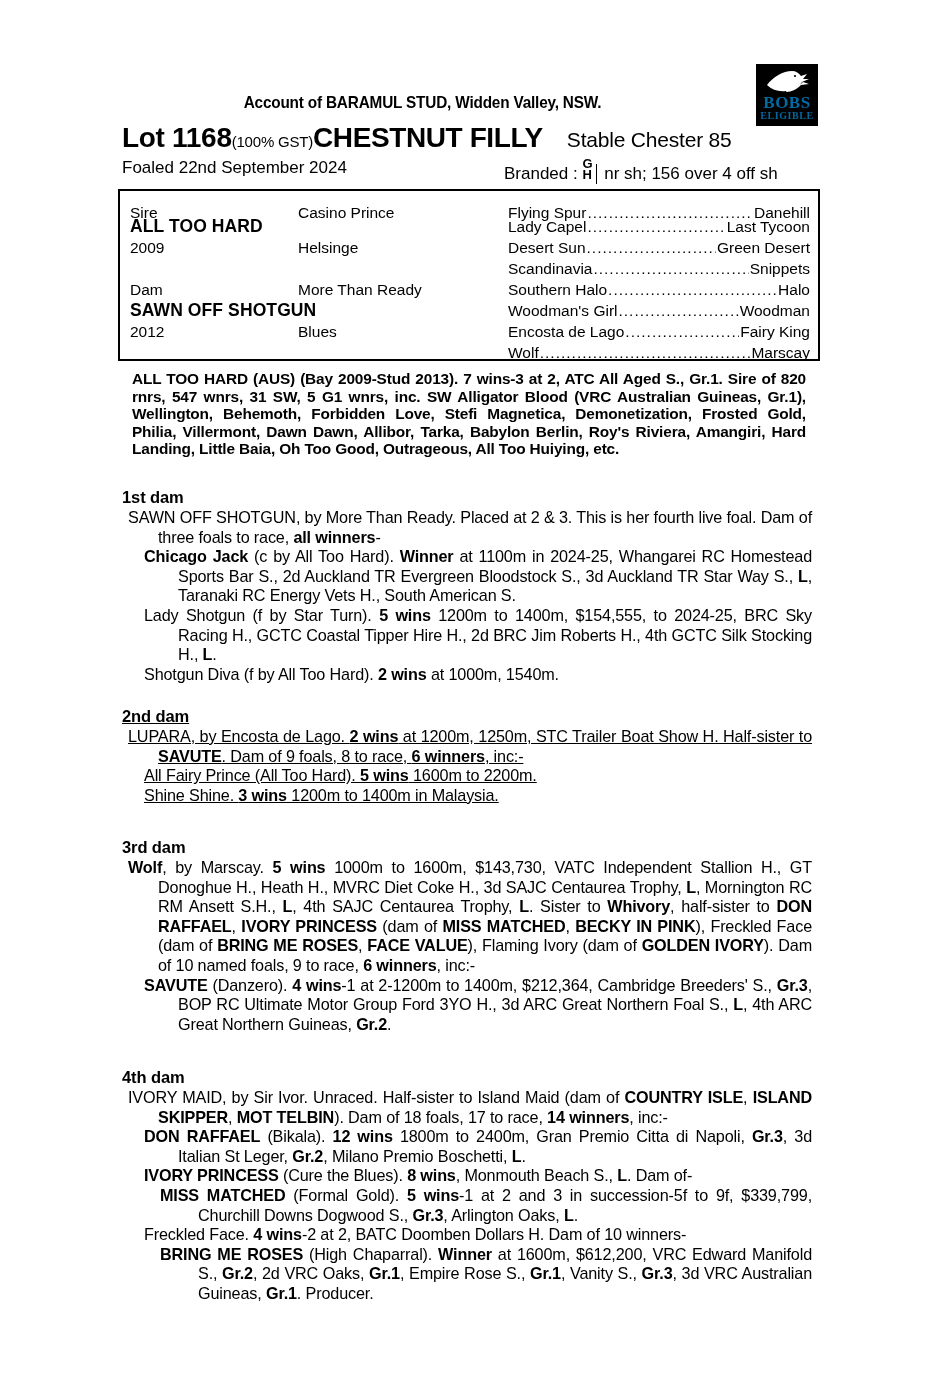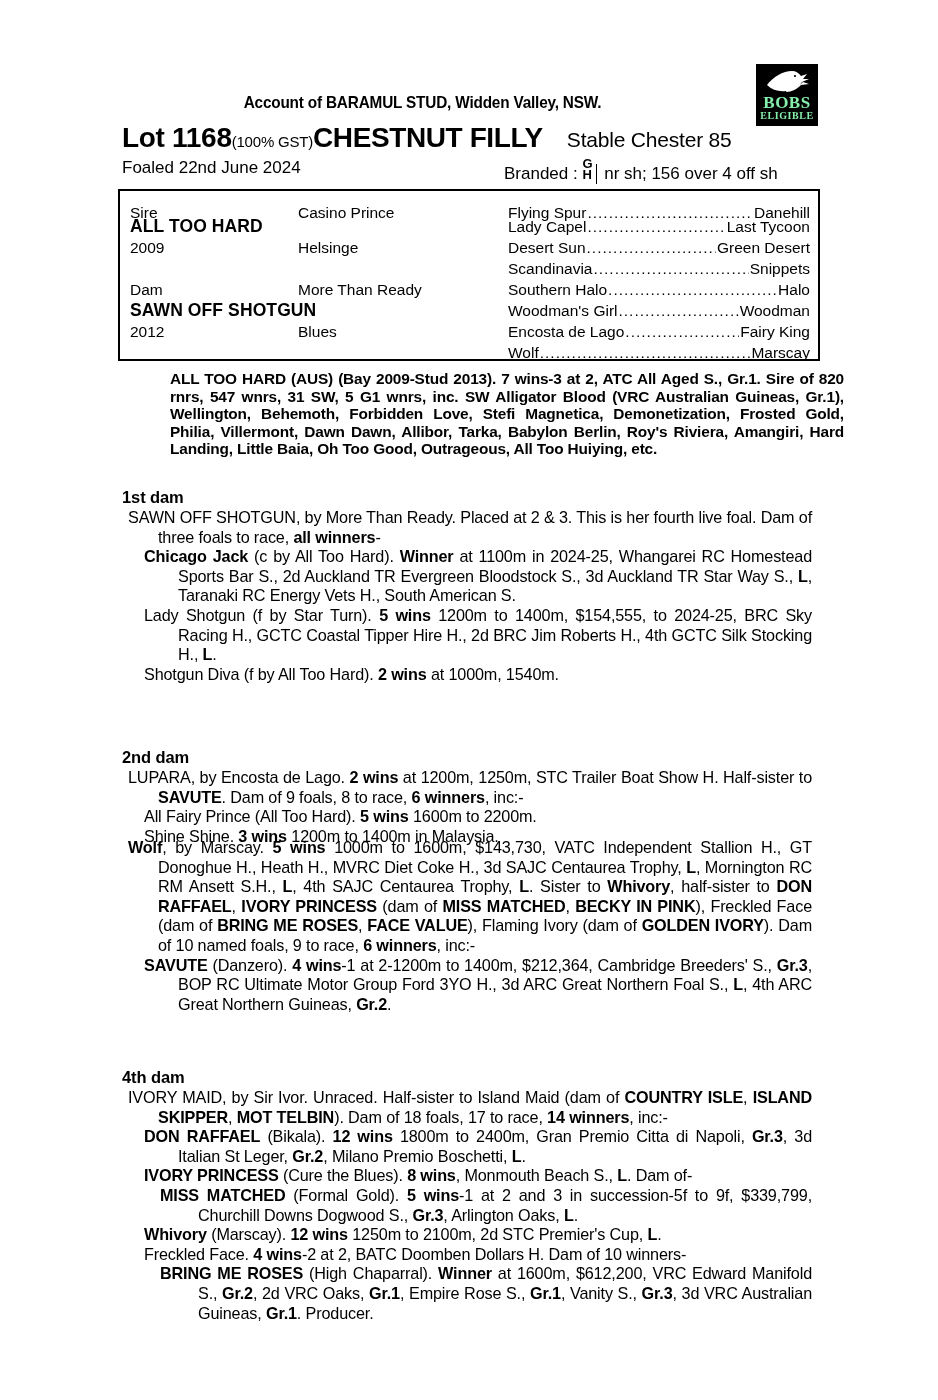--- a/index.html
+++ b/index.html
@@ -23,21 +23,21 @@
   }
 
   
   .bobs-logo {
     position: absolute;
     left: 756px;
     top: 64px;
     width: 62px;
     height: 62px;
     background: #000000;
-    color: #86efac;
+    color: #0369a1;
     text-align: center;
     box-sizing: border-box;
     padding-top: 3px;
   }
   .bobs-logo svg { display: block; margin: 1px auto 0; }
   .bobs-word {
     font-family: "Liberation Serif", serif;
     font-weight: bold;
     font-size: 17px;
     line-height: 16px;
@@ -179,21 +179,20 @@
   .sire-summary {
     position: absolute;
     left: 132px;
     top: 370px;
     width: 674px;
     font-size: 15.4px;
     line-height: 17.6px;
     font-weight: bold;
     text-align: justify;
     letter-spacing: -0.15px;
-    margin-left: 38px;
   }
   .sire-summary > span { display: inline; }
 
   
   .section {
     position: absolute;
     left: 122px;
     width: 690px;
   }
   .sec-head {
@@ -231,21 +230,21 @@
     <div class="bobs-sub">ELIGIBLE</div>
   </div>
 
   <div class="account-line">Account of BARAMUL STUD, Widden Valley, NSW.</div>
 
   <div class="lot-line">
     <span class="lot-no">Lot 1168</span><span class="gst">(100% GST)</span><span class="colour-sex">CHESTNUT FILLY</span><span class="stable">Stable Chester 85</span>
   </div>
 
   <div class="foaled-row">
-    <span class="foaled-text">Foaled 22nd June 2024</span>
+    <span class="foaled-text">Foaled 22nd September 2024</span>
     <span class="branded-text"><span>Branded : </span><span class="brand-stack"><span>G</span><span>H</span></span><span class="brand-bar"></span><span> nr sh; 156 over 4 off sh</span></span>
   </div>
 
   <div class="ped-table" id="ped-table">
       <div class="ped-row" style="top: 11px;">
         <div class="c1">Sire</div>
         <div class="c2">Casino Prince</div>
         <div class="c3">
           <div class="dotrow">
             <span class="lft">Flying Spur</span>
@@ -336,35 +335,35 @@
   <div class="sire-summary" id="sire-summary"><span>ALL TOO HARD (AUS) (Bay 2009-Stud 2013). 7 wins-3 at 2, ATC All Aged S., Gr.1. Sire of 820 rnrs, 547 wnrs, 31 SW, 5 G1 wnrs, inc. SW Alligator Blood (VRC Australian Guineas, Gr.1), Wellington, Behemoth, Forbidden Love, Stefi Magnetica, Demonetization, Frosted Gold, Philia, Villermont, Dawn Dawn, Allibor, Tarka, Babylon Berlin, Roy's Riviera, Amangiri, Hard Landing, Little Baia, Oh Too Good, Outrageous, All Too Huiying, etc.</span></div>
 
   <div id="dam-sections">
       <div class="section" style="top: 488px;">
         <div class="sec-head">1st dam</div>
         <div class="para ind0h"><span>SAWN OFF SHOTGUN, by More Than Ready. Placed at 2 &amp; 3. This is her fourth live foal. Dam of three foals to race, </span><b>all winners</b><span>-</span></div>
         <div class="para ind1"><b>Chicago Jack</b><span> (c by All Too Hard). </span><b>Winner</b><span> at 1100m in 2024-25, Whangarei RC Homestead Sports Bar S., 2d Auckland TR Evergreen Bloodstock S., 3d Auckland TR Star Way S., </span><b>L</b><span>, Taranaki RC Energy Vets H., South American S.</span></div>
         <div class="para ind1"><span>Lady Shotgun (f by Star Turn). </span><b>5 wins</b><span> 1200m to 1400m, $154,555, to 2024-25, BRC Sky Racing H., GCTC Coastal Tipper Hire H., 2d BRC Jim Roberts H., 4th GCTC Silk Stocking H., </span><b>L</b><span>.</span></div>
         <div class="para ind1"><span>Shotgun Diva (f by All Too Hard). </span><b>2 wins</b><span> at 1000m, 1540m.</span></div>
       </div>
-      <div class="section" style="top: 748px;">
+      <div class="section" style="top: 707px; text-decoration: underline;">
         <div class="sec-head">2nd dam</div>
         <div class="para ind0h"><span>LUPARA, by Encosta de Lago. </span><b>2 wins</b><span> at 1200m, 1250m, STC Trailer Boat Show H. Half-sister to </span><b>SAVUTE</b><span>. Dam of 9 foals, 8 to race, </span><b>6 winners</b><span>, inc:-</span></div>
         <div class="para ind1"><span>All Fairy Prince (All Too Hard). </span><b>5 wins</b><span> 1600m to 2200m.</span></div>
         <div class="para ind1"><span>Shine Shine. </span><b>3 wins</b><span> 1200m to 1400m in Malaysia.</span></div>
       </div>
       <div class="section" style="top: 838px;">
+        <div class="sec-head">3rd dam</div>
         <div class="para ind0h"><b>Wolf</b><span>, by Marscay. </span><b>5 wins</b><span> 1000m to 1600m, $143,730, VATC Independent Stallion H., GT Donoghue H., Heath H., MVRC Diet Coke H., 3d SAJC Centaurea Trophy, </span><b>L</b><span>, Mornington RC RM Ansett S.H., </span><b>L</b><span>, 4th SAJC Centaurea Trophy, </span><b>L</b><span>. Sister to </span><b>Whivory</b><span>, half-sister to </span><b>DON RAFFAEL</b><span>, </span><b>IVORY PRINCESS</b><span> (dam of </span><b>MISS MATCHED</b><span>, </span><b>BECKY IN PINK</b><span>), Freckled Face (dam of </span><b>BRING ME ROSES</b><span>, </span><b>FACE VALUE</b><span>), Flaming Ivory (dam of </span><b>GOLDEN IVORY</b><span>). Dam of 10 named foals, 9 to race, </span><b>6 winners</b><span>, inc:-</span></div>
         <div class="para ind1"><b>SAVUTE</b><span> (Danzero). </span><b>4 wins</b><span>-1 at 2-1200m to 1400m, $212,364, Cambridge Breeders' S., </span><b>Gr.3</b><span>, BOP RC Ultimate Motor Group Ford 3YO H., 3d ARC Great Northern Foal S., </span><b>L</b><span>, 4th ARC Great Northern Guineas, </span><b>Gr.2</b><span>.</span></div>
       </div>
       <div class="section" style="top: 1068px;">
         <div class="sec-head">4th dam</div>
         <div class="para ind0h"><span>IVORY MAID, by Sir Ivor. Unraced. Half-sister to Island Maid (dam of </span><b>COUNTRY ISLE</b><span>, </span><b>ISLAND SKIPPER</b><span>, </span><b>MOT TELBIN</b><span>). Dam of 18 foals, 17 to race, </span><b>14 winners</b><span>, inc:-</span></div>
         <div class="para ind1"><b>DON RAFFAEL</b><span> (Bikala). </span><b>12 wins</b><span> 1800m to 2400m, Gran Premio Citta di Napoli, </span><b>Gr.3</b><span>, 3d Italian St Leger, </span><b>Gr.2</b><span>, Milano Premio Boschetti, </span><b>L</b><span>.</span></div>
         <div class="para ind1"><b>IVORY PRINCESS</b><span> (Cure the Blues). </span><b>8 wins</b><span>, Monmouth Beach S., </span><b>L</b><span>. Dam of-</span></div>
         <div class="para ind2"><b>MISS MATCHED</b><span> (Formal Gold). </span><b>5 wins</b><span>-1 at 2 and 3 in succession-5f to 9f, $339,799, Churchill Downs Dogwood S., </span><b>Gr.3</b><span>, Arlington Oaks, </span><b>L</b><span>.</span></div>
-        <div class="para ind1"><b>Whivory</b><span> (Marscay). </span><b>12 wins</b><span> 1250m to 2100m, 2d STC Premier's Cup, </span><b>L</b><span>.</span></div>
         <div class="para ind1"><span>Freckled Face. </span><b>4 wins</b><span>-2 at 2, BATC Doomben Dollars H. Dam of 10 winners-</span></div>
         <div class="para ind2"><b>BRING ME ROSES</b><span> (High Chaparral). </span><b>Winner</b><span> at 1600m, $612,200, VRC Edward Manifold S., </span><b>Gr.2</b><span>, 2d VRC Oaks, </span><b>Gr.1</b><span>, Empire Rose S., </span><b>Gr.1</b><span>, Vanity S., </span><b>Gr.3</b><span>, 3d VRC Australian Guineas, </span><b>Gr.1</b><span>. Producer.</span></div>
       </div>
     </div>
 
 </div>
 
 </body></html>

